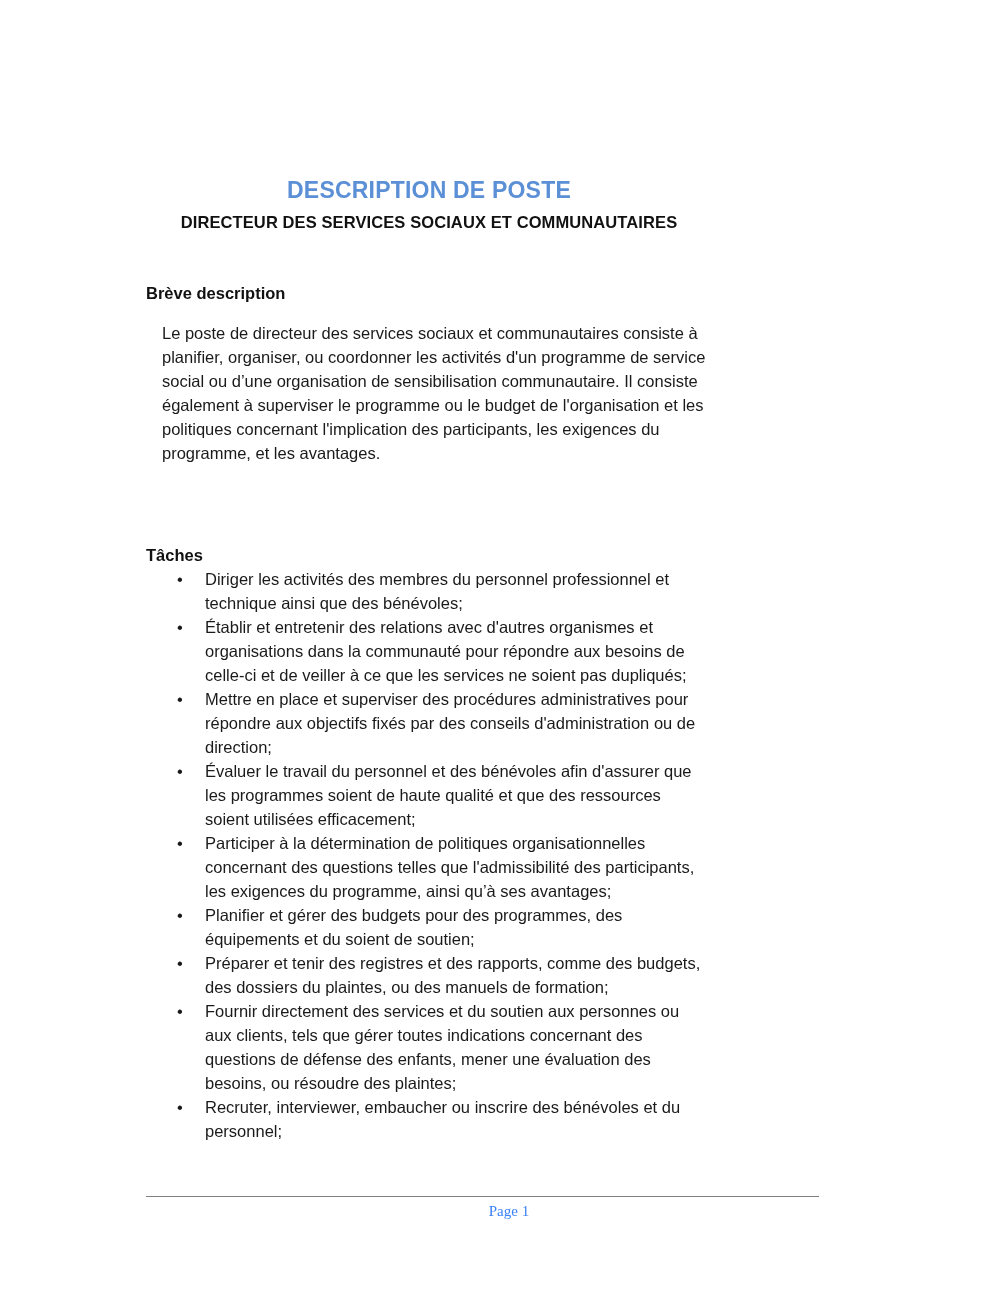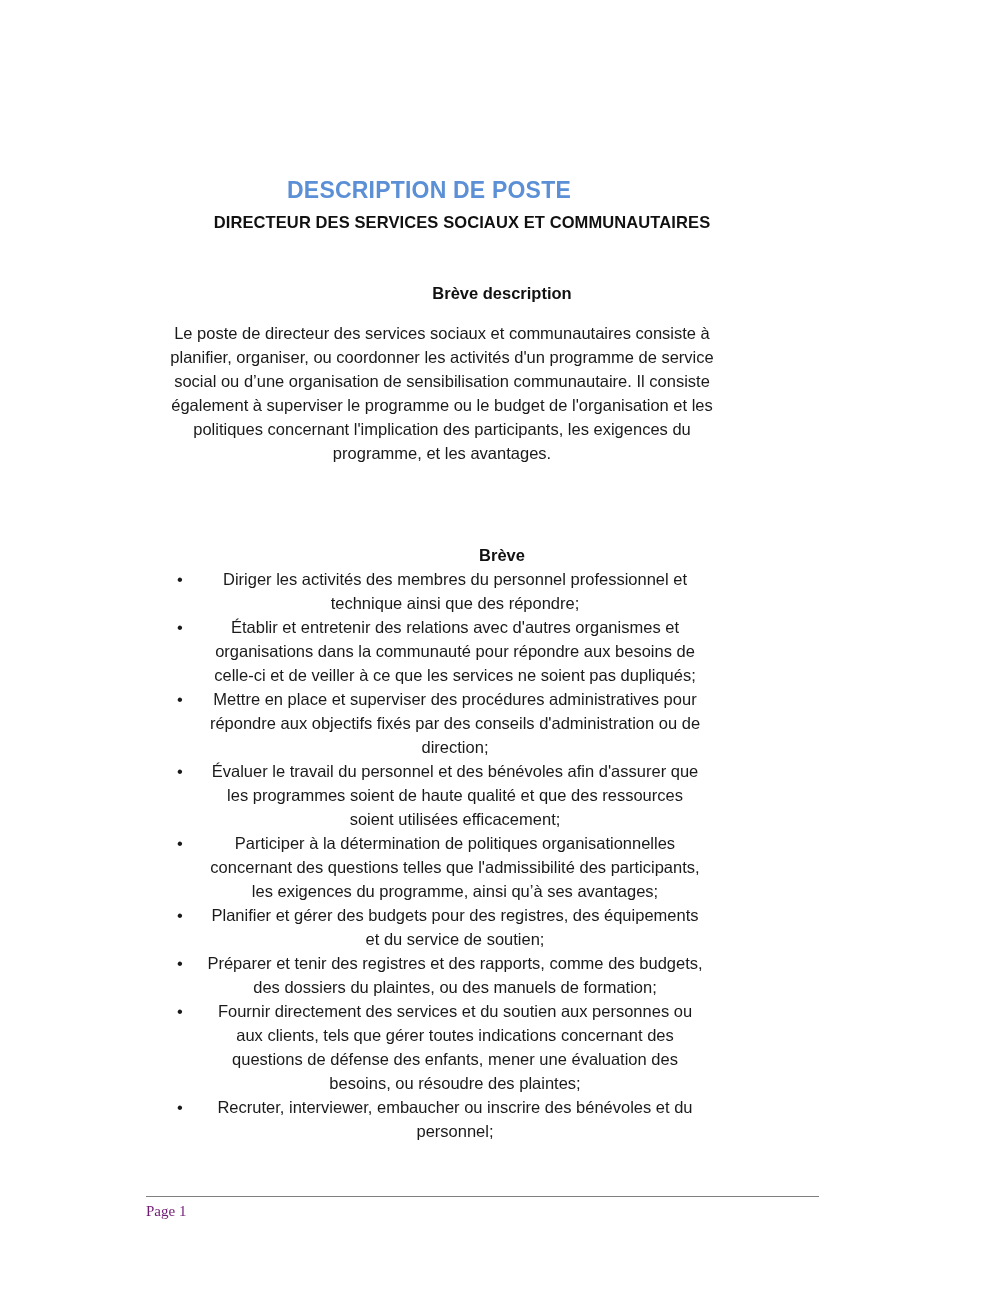--- a/index.html
+++ b/index.html
@@ -44,34 +44,32 @@
     position: absolute;
     left: 0;
     top: 211px;
     width: 858px;
     text-align: center;
     font-size: 16.5px;
     font-weight: bold;
     letter-spacing: 0.1px;
     color: #111111;
     line-height: 22px;
-    padding-left: 33px;
   }
 
   
   .content {
     position: absolute;
     left: 146px;
     top: 281px;
     width: 712px;
   }
 
   .section {
     margin: 0 0 0 0;
-    text-align: center;
   }
 
   .section-heading {
     font-size: 16.5px;
     font-weight: bold;
     color: #111111;
     line-height: 24px;
     margin: 0;
   }
 
@@ -119,27 +117,27 @@
     position: absolute;
     left: 146px;
     top: 1196px;
     width: 710px;
     height: 1px;
     background: #808080;
   }
 
   .footer-page {
     position: absolute;
-    left: 146px;
+    left: 154px;
     top: 1200px;
     width: 710px;
-    text-align: left;
+    text-align: center;
     font-family: "Liberation Serif", serif;
     font-size: 15px;
-    color: #701a75;
+    color: #3b82f6;
     line-height: 22px;
   }
 </style>
 </head>
 <body>
 
 <div class="page">
 
   <div class="doc-title">DESCRIPTION DE POSTE</div>
 
@@ -148,28 +146,28 @@
   <div class="content">
 
     <div class="section">
       <p class="section-heading">Brève description</p>
       <p class="section-body">Le poste de directeur des services sociaux et communautaires consiste à planifier, organiser, ou coordonner les activités d'un programme de service social ou d’une organisation de sensibilisation communautaire. Il consiste également à superviser le programme ou le budget de l'organisation et les politiques concernant l'implication des participants, les exigences du programme, et les avantages.</p>
     </div>
 
     <div class="spacer-lg"></div>
 
     <div class="section">
-      <p class="section-heading">Brève</p>
+      <p class="section-heading">Tâches</p>
       <ul class="task-list" id="tasks-list">
-          <li><span class="bullet-glyph">•</span><span>Diriger les activités des membres du personnel professionnel et technique ainsi que des répondre;</span></li>
+          <li><span class="bullet-glyph">•</span><span>Diriger les activités des membres du personnel professionnel et technique ainsi que des bénévoles;</span></li>
           <li><span class="bullet-glyph">•</span><span>Établir et entretenir des relations avec d'autres organismes et organisations dans la communauté pour répondre aux besoins de celle-ci et de veiller à ce que les services ne soient pas dupliqués;</span></li>
           <li><span class="bullet-glyph">•</span><span>Mettre en place et superviser des procédures administratives pour répondre aux objectifs fixés par des conseils d'administration ou de direction;</span></li>
           <li><span class="bullet-glyph">•</span><span>Évaluer le travail du personnel et des bénévoles afin d'assurer que les programmes soient de haute qualité et que des ressources soient utilisées efficacement;</span></li>
           <li><span class="bullet-glyph">•</span><span>Participer à la détermination de politiques organisationnelles concernant des questions telles que l'admissibilité des participants, les exigences du programme, ainsi qu’à ses avantages;</span></li>
-          <li><span class="bullet-glyph">•</span><span>Planifier et gérer des budgets pour des registres, des équipements et du service de soutien;</span></li>
+          <li><span class="bullet-glyph">•</span><span>Planifier et gérer des budgets pour des programmes, des équipements et du soient de soutien;</span></li>
           <li><span class="bullet-glyph">•</span><span>Préparer et tenir des registres et des rapports, comme des budgets, des dossiers du plaintes, ou des manuels de formation;</span></li>
           <li><span class="bullet-glyph">•</span><span>Fournir directement des services et du soutien aux personnes ou aux clients, tels que gérer toutes indications concernant des questions de défense des enfants, mener une évaluation des besoins, ou résoudre des plaintes;</span></li>
           <li><span class="bullet-glyph">•</span><span>Recruter, interviewer, embaucher ou inscrire des bénévoles et du personnel;</span></li>
         </ul>
     </div>
 
   </div>
 
   <div class="footer-rule"></div>
   <div class="footer-page">Page 1</div>

